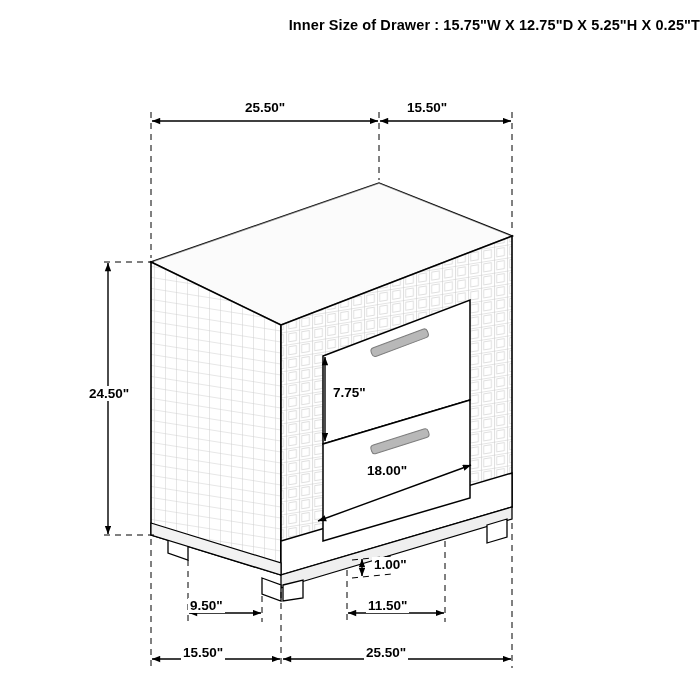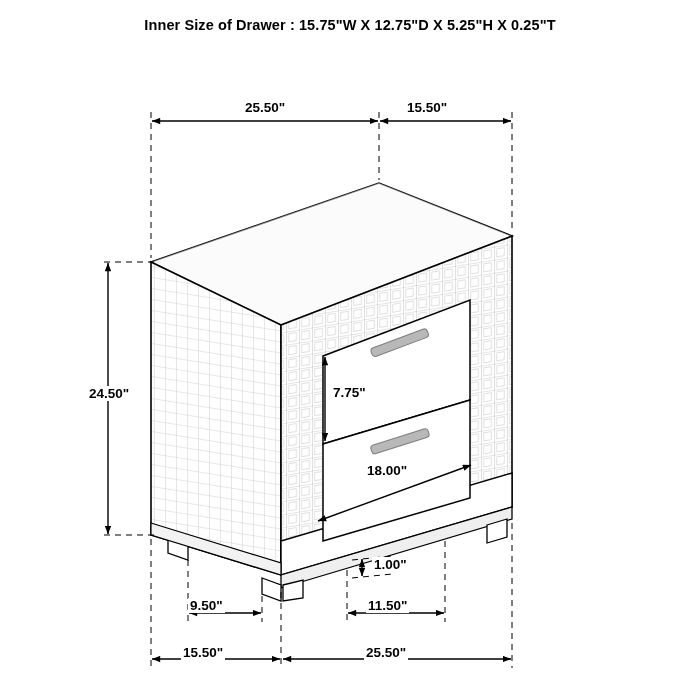--- a/index.html
+++ b/index.html
@@ -18,21 +18,21 @@
   #stage {
     position: relative;
     width: 700px;
     height: 700px;
   }
   #title {
     position: absolute;
     top: 17px;
     left: 0;
     width: 700px;
-    text-align: center;
+    text-align: right;
     font-size: 14.5px;
     font-weight: bold;
     letter-spacing: 0.1px;
     color: #000;
   }
   svg.diagram {
     position: absolute;
     top: 0;
     left: 0;
   }

